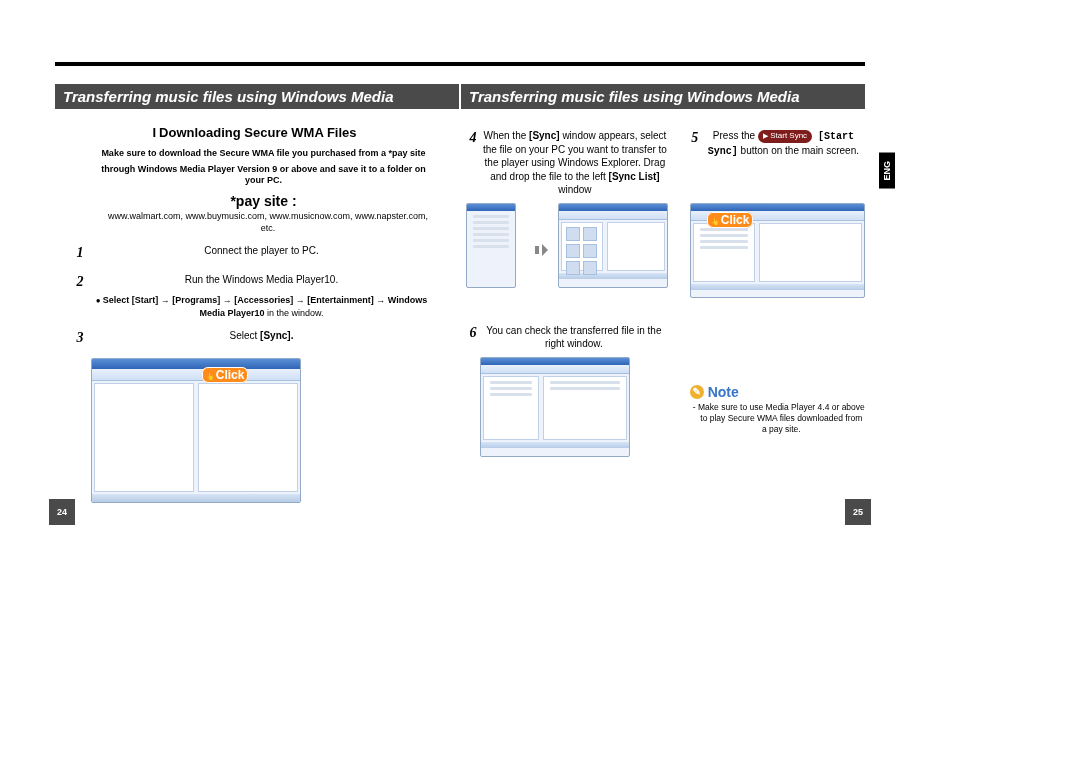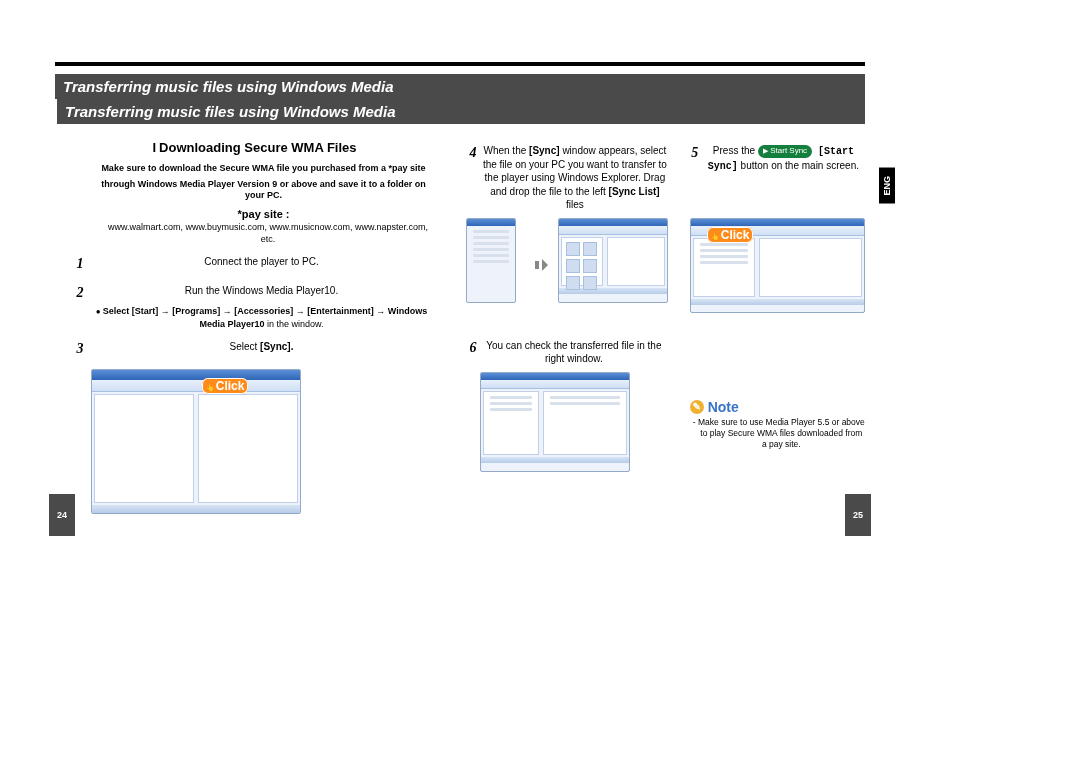--- a/index.html
+++ b/index.html
@@ -20,22 +20,21 @@
     width: 810px;
   }
   .black-bar {
     position: absolute;
     top: 62px; left: 55px; width: 810px; height: 4px;
     background: #000;
   }
   .header-row {
     display: flex;
     width: 100%;
-    margin-top: 12px;
-    flex-direction: column;
+    margin-top: 22px;
   }
   .header-cell {
     flex: 1;
     background: #4a4a4a;
     color: #fff;
     font-weight: bold;
     font-size: 15px;
     padding: 4px 8px;
     font-style: italic;
   }
@@ -52,21 +51,21 @@
     font-weight: bold;
     margin: 6px 0 8px 18px;
   }
   .section-title .bar { color:#000; margin-right:3px;}
   .intro {
     font-size: 9px;
     font-weight: bold;
     margin: 0 0 4px 36px;
     line-height: 1.3;
   }
-  .paysite-label { font-weight: bold; font-size: 11px; margin: 6px 0 2px 36px;}
+  .paysite-label { font-weight: bold; font-size: 14px; margin: 6px 0 2px 36px;}
   .paysite-list { font-size: 9px; margin: 0 0 10px 45px; line-height:1.3;}
   .step {
     margin: 10px 0 0 18px;
     font-size: 10px;
     display: flex;
     align-items: flex-start;
     line-height: 1.35;
   }
   .step-num {
     font-style: italic;
@@ -101,38 +100,38 @@
   .wmp-list-lines div { height:3px; background:#d8e0ec; margin-bottom:3px; border-radius:1px;}
   .wmp-thumbs { display:flex; flex-wrap:wrap; padding:4px; gap:3px;}
   .wmp-thumbs span { width:14px; height:14px; background:#d0dcf0; border:1px solid #a8c0e0; display:block;}
   .click-badge {
     position:absolute; background:#ff8c1a; color:#fff; font-size:12px; font-weight:bold;
     padding:1px 4px; border-radius:6px; box-shadow:0 0 0 1px #fff inset;
   }
   .click-badge::before{content:"👆"; font-size:7px; margin-right:1px;}
   .page-num-box {
     position:absolute; bottom:0; color:#fff; background:#4a4a4a;
-    font-size:9px; font-weight:bold; padding:16px 8px;
+    font-size:9px; font-weight:bold; padding:8px 8px;
   }
   .page-num-left { left: -6px; }
   .page-num-right { right: -6px; }
   .eng-tab {
     position:absolute; right:-30px; top:34px; background:#000; color:#fff;
     font-size:9px; font-weight:bold; padding:8px 3px;
     writing-mode: vertical-rl; transform: rotate(180deg);
   }
   .note-head { display:flex; align-items:center; gap:4px; margin-top:6px;}
   .note-icon {
     width:14px; height:14px; border-radius:50%; background:#f0b030; color:#fff;
     display:flex; align-items:center; justify-content:center; font-size:10px; font-weight:bold;
   }
   .note-label { color:#3875c9; font-weight:bold; font-size:14px;}
   .note-body { font-size:8.5px; margin:2px 0 0 0; text-indent:-5px; padding-left:8px; line-height:1.3;}
   .start-sync-btn {
-    display:inline-block; background:#15803d; color:#fff; font-size:8px;
+    display:inline-block; background:#7f1d1d; color:#fff; font-size:8px;
     padding:1px 5px; border-radius:7px; vertical-align:middle;
   }
   .start-sync-btn::before{content:"▶ "; font-size:7px;}
   .right-top-row { display:flex; gap:18px; align-items:flex-start;}
   .right-top-row .left-part { flex:1.15;}
   .right-top-row .right-part { flex:1;}
   .ss-pair { display:flex; gap:12px; margin:8px 0 0 18px;}
   .explorer-ss { width:50px; height:85px; }
   .wmp-ss-small { flex:1; height:85px;}
   .drag-arrow {
@@ -203,21 +202,21 @@
     </div>
 
     <div class="col" style="padding-bottom:22px;">
       <div class="eng-tab">ENG</div>
 
       <div class="right-top-row">
         <div class="left-part">
           <div class="step" style="margin-left:0;">
             <span class="step-num">4</span>
             <span class="step-body">
-              <span>When the </span><b>[Sync]</b><span> window appears, select the file on your PC you want to transfer to the player using Windows Explorer. Drag and drop the file to the left </span><b>[Sync List]</b><span> files</span>
+              <span>When the </span><b>[Sync]</b><span> window appears, select the file on your PC you want to transfer to the player using Windows Explorer. Drag and drop the file to the left </span><b>[Sync List]</b><span> window</span>
             </span>
           </div>
         </div>
         <div class="right-part">
           <div class="step" style="margin-left:0;">
             <span class="step-num">5</span>
             <span class="step-body">
               <span>Press the </span>
               <span class="start-sync-btn">Start Sync</span>
               <b style="margin-left:3px;font-family:Liberation Mono, monospace;">[Start Sync]</b>
@@ -306,21 +305,21 @@
             </div>
             <div class="wmp-footer" style="height:6px;"></div>
           </div>
         </div>
         <div style="flex:1;">
           <div style="height:64px;"></div>
           <div class="note-head">
             <span class="note-icon">✎</span>
             <span class="note-label">Note</span>
           </div>
-          <div class="note-body">- Make sure to use Media Player 5.5 or above to play Secure WMA files downloaded from a pay site.</div>
+          <div class="note-body">- Make sure to use Media Player 4.4 or above to play Secure WMA files downloaded from a pay site.</div>
         </div>
       </div>
 
       <div class="page-num-box page-num-right">25</div>
     </div>
 
   </div>
 </div>
 
 </body></html>

